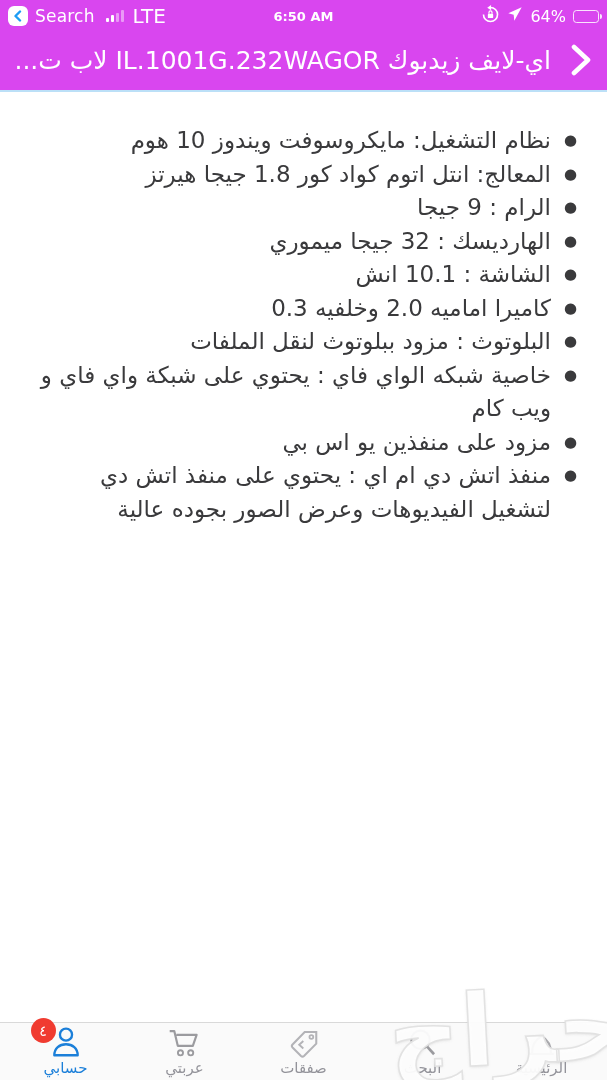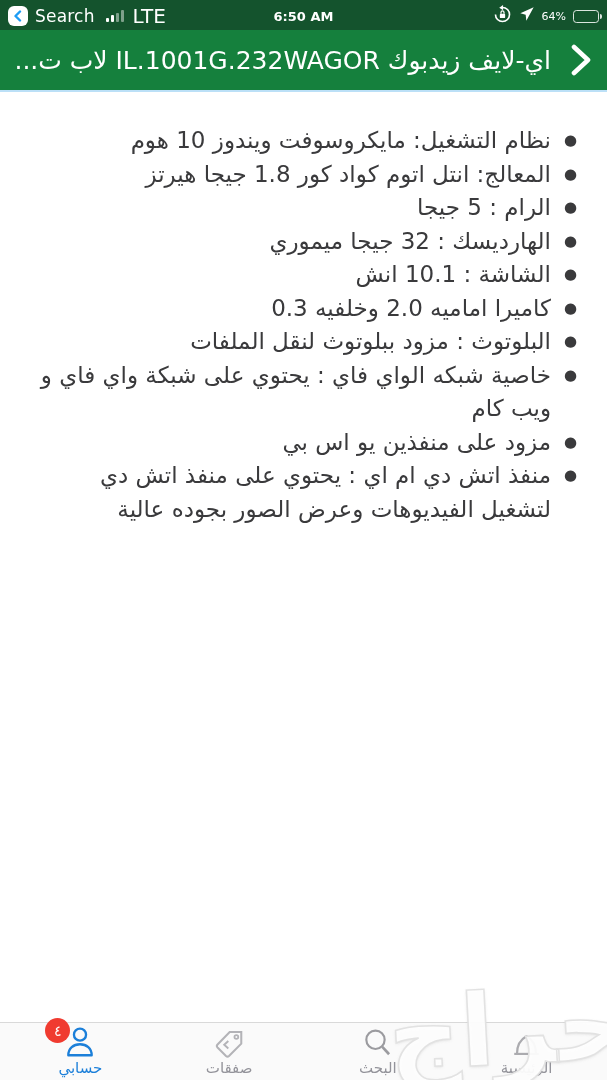--- a/index.html
+++ b/index.html
@@ -2,45 +2,45 @@
 <html lang="ar"><head>
 <meta charset="utf-8">
 <style>
   * { margin:0; padding:0; box-sizing:border-box; }
   html,body { width:607px; }
   body { font-family:"DejaVu Sans", sans-serif; background:#fff; }
   .screen { position:relative; width:607px; height:1080px; overflow:hidden; background:#fff; }
 
   
   .statusbar {
-    height:30px; background:#14532d; color:#fff;
+    height:30px; background:#d946ef; color:#fff;
     display:flex; align-items:center; padding:2px 8px 0 8px;
     font-size:17px; position:relative;gap:19px;
   }
   .sb-left { display:flex; align-items:center; gap:7px; }
   .back-chip { width:20px; height:20px; background:#fff; border-radius:6px;
     display:flex; align-items:center; justify-content:center; }
   .back-chip svg { display:block; }
   .sb-search { font-size:17px; letter-spacing:.2px; }
   .sig { display:flex; align-items:flex-end; gap:2px; height:12px; margin-left:4px; }
   .sig i { width:3px; border-radius:1px; background:#fff; display:block; }
   .sig i:nth-child(1){height:4px;} .sig i:nth-child(2){height:7px;}
   .sig i:nth-child(3){height:9px; background:rgba(255,255,255,.45);}
   .sig i:nth-child(4){height:12px; background:rgba(255,255,255,.45);}
   .sb-lte { font-size:20px; margin-left:2px; }
   .sb-time { position:absolute; left:0; right:0; text-align:center; font-weight:bold; font-size:13px; pointer-events:none; }
   .sb-right { margin-left:auto; display:flex; align-items:center; gap:7px; }
-  .sb-pct { font-size:11px; }
+  .sb-pct { font-size:16px; }
   .bat { position:relative; width:26px; height:13px; border:1px solid rgba(255,255,255,.85); border-radius:3.5px; padding:1px; }
   .bat-fill { height:100%; width:62%; background:#FFD426; border-radius:1.5px; }
   .bat-tip { position:absolute; right:-4px; top:3.5px; width:2.5px; height:5px; background:rgba(255,255,255,.85); border-radius:0 2px 2px 0; }
 
   
   .header {
-    height:62px; background:#15803d; border-bottom:2px solid #BCE0F7;
+    height:62px; background:#d946ef; border-bottom:2px solid #BCE0F7;
     display:flex; align-items:center; padding:0 14px 0 14px;
   }
   .header-title {
     flex:1; direction:rtl; white-space:nowrap; overflow:hidden;
     color:#fff; font-size:25px; padding-left:6px;
   }
   .header-back { width:42px; display:flex; justify-content:flex-end; align-items:center; }
 
   
   .specs { direction:rtl; list-style:none; padding:32px 28px 0 36px; }
@@ -126,21 +126,21 @@
     <div class="header-back">
       <svg width="24" height="32" viewBox="0 0 24 32">
         <polyline points="5,3 19,16 5,29" fill="none" stroke="#fff" stroke-width="4.6" stroke-linecap="round" stroke-linejoin="round"></polyline>
       </svg>
     </div>
   </div>
 
   <ul class="specs">
     <li><span class="blt">●</span><span>نظام التشغيل: مايكروسوفت ويندوز 10 هوم</span></li>
     <li><span class="blt">●</span><span>المعالج:  انتل اتوم كواد كور 1.8 جيجا هيرتز</span></li>
-    <li><span class="blt">●</span><span>الرام : 5 جيجا</span></li>
+    <li><span class="blt">●</span><span>الرام : 9 جيجا</span></li>
     <li><span class="blt">●</span><span>الهارديسك : 32 جيجا ميموري</span></li>
     <li><span class="blt">●</span><span>الشاشة : 10.1 انش</span></li>
     <li><span class="blt">●</span><span>كاميرا اماميه 2.0 وخلفيه 0.3</span></li>
     <li><span class="blt">●</span><span>البلوتوث : مزود ببلوتوث لنقل الملفات</span></li>
     <li><span class="blt">●</span><span>خاصية شبكه الواي فاي : يحتوي على شبكة واي فاي و ويب كام</span></li>
     <li><span class="blt">●</span><span>مزود على منفذين يو اس بي</span></li>
     <li><span class="blt">●</span><span>منفذ اتش دي ام اي : يحتوي على منفذ اتش دي لتشغيل الفيديوهات وعرض الصور بجوده عالية</span></li>
   </ul>
 
   <div class="watermark">حراج</div>
@@ -171,20 +171,30 @@
       <span class="icon-wrap">
         <svg width="34" height="30" viewBox="0 0 24 22">
           <path d="M12.5 3 H21 V11.5 L12 20.5 a1.6 1.6 0 0 1 -2.2 0 L3.6 14.3 a1.6 1.6 0 0 1 0 -2.2 Z" fill="none" stroke="#B3B3B7" stroke-width="1.5"></path>
           <circle cx="17.4" cy="6.6" r="1.4" fill="none" stroke="#B3B3B7" stroke-width="1.3"></circle>
           <polyline points="11.5,9.5 8.5,12.3 11.5,15" fill="none" stroke="#B3B3B7" stroke-width="1.4"></polyline>
         </svg>
       </span>
       <span class="label">صفقات</span>
     </div>
 
+    <div class="tab">
+      <span class="icon-wrap">
+        <svg width="35" height="31" viewBox="0 0 26 23">
+          <path d="M2 3 h3.4 l2.6 11 h11.2 l2.8 -8.2 H7" fill="none" stroke="#9B9B9F" stroke-width="1.6" stroke-linejoin="round"></path>
+          <circle cx="10" cy="19.2" r="1.9" fill="none" stroke="#9B9B9F" stroke-width="1.4"></circle>
+          <circle cx="17.6" cy="19.2" r="1.9" fill="none" stroke="#9B9B9F" stroke-width="1.4"></circle>
+        </svg>
+      </span>
+      <span class="label">عربتي</span>
+    </div>
 
     <div class="tab active">
       <span class="icon-wrap">
         <span class="badge">٤</span>
         <svg width="36" height="33" viewBox="0 0 26 24">
           <circle cx="13" cy="7" r="4.4" fill="none" stroke="#1B7FD9" stroke-width="1.7"></circle>
           <path d="M4.5 22 c0-5.2 3.8-8 8.5-8 s8.5 2.8 8.5 8 Z" fill="none" stroke="#1B7FD9" stroke-width="1.7" stroke-linejoin="round"></path>
         </svg>
       </span>
       <span class="label">حسابي</span>

